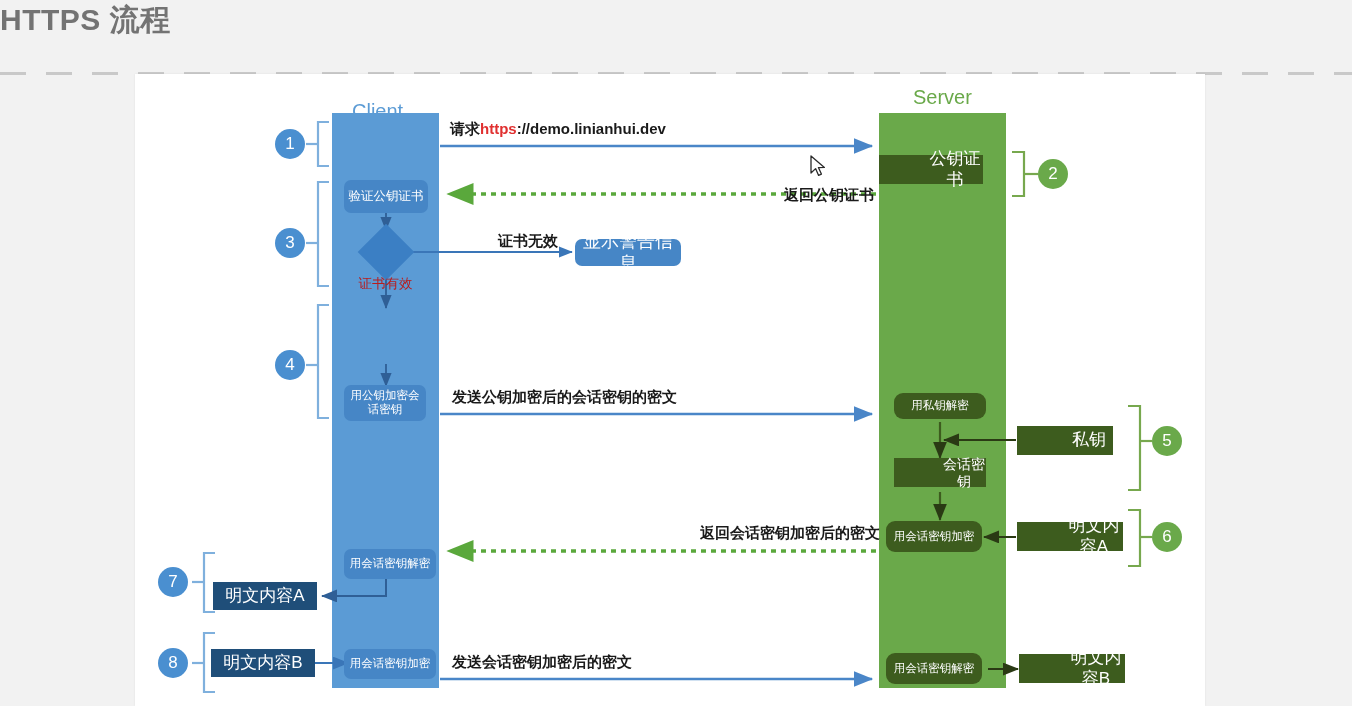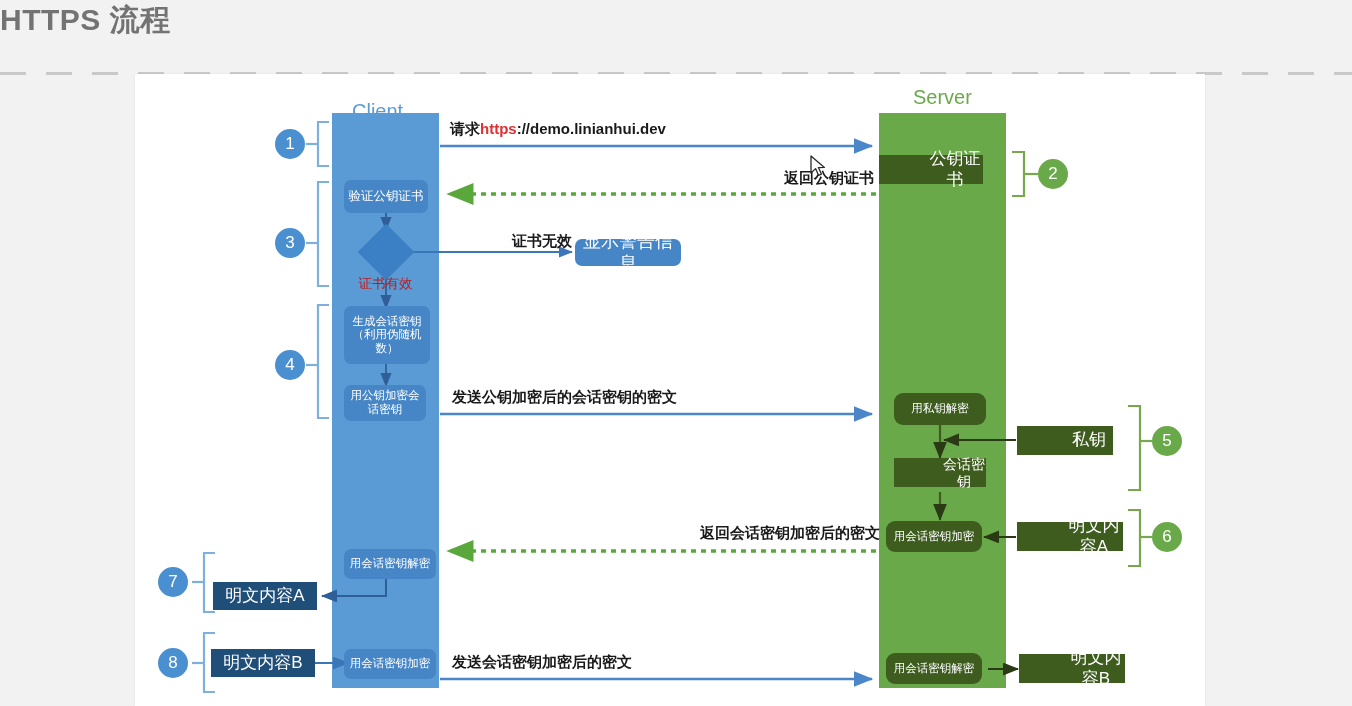--- a/index.html
+++ b/index.html
@@ -183,60 +183,57 @@
     <path d="M1128 510 L1140 510 L1140 566 L1128 566" stroke="#77a84e" stroke-width="2.2" fill="none"></path>
     <path d="M1140 537 L1152 537" stroke="#77a84e" stroke-width="2.2" fill="none"></path>
   </svg>
 
   <div class="box blue-round" style="left:344px; top:180px; width:84px; height:33px; font-size:12.5px;">验证公钥证书</div>
 
   <div class="diamond" style="left:366px; top:232px; width:40px; height:40px;"></div>
 
   <div style="position:absolute; left:332px; top:275px; width:107px; text-align:center; color:#b91c1c; font-size:13.5px;">证书有效</div>
 
-  <div class="box blue-round" style="left:344px; top:306px; width:86px; height:58px; font-size:11.5px;">生成会话密钥
-（利用伪随机
-数）</div>
 
   <div class="box blue-round" style="left:344px; top:385px; width:82px; height:36px; font-size:11.5px;">用公钥加密会
 话密钥</div>
 
   <div class="box blue-round" style="left:575px; top:239px; width:106px; height:27px; font-size:18px;">显示警告信息</div>
 
   <div class="box blue-round" style="left:344px; top:549px; width:92px; height:30px; font-size:11.5px;">用会话密钥解密</div>
 
   <div class="box blue-sq" style="left:213px; top:582px; width:104px; height:28px; font-size:17px;">明文内容A</div>
 
   <div class="box blue-sq" style="left:211px; top:649px; width:104px; height:28px; font-size:17px;">明文内容B</div>
 
   <div class="box blue-round" style="left:344px; top:649px; width:92px; height:30px; font-size:11.5px;">用会话密钥加密</div>
 
   <div class="box green-sq" style="left:879px; top:155px; width:104px; height:29px; font-size:17px;">公钥证书</div>
 
-  <div class="box green-round" style="left:894px; top:393px; width:92px; height:32px; font-size:11.5px;">用私钥解密</div>
+  <div class="box green-round" style="left:894px; top:393px; width:92px; height:26px; font-size:11.5px;">用私钥解密</div>
 
   <div class="box green-sq" style="left:1017px; top:426px; width:96px; height:29px; font-size:17px;">私钥</div>
 
   <div class="box green-sq" style="left:894px; top:458px; width:92px; height:29px; font-size:14px;">会话密钥</div>
 
   <div class="box green-round" style="left:886px; top:521px; width:96px; height:31px; font-size:11.5px;">用会话密钥加密</div>
 
   <div class="box green-sq" style="left:1017px; top:522px; width:106px; height:29px; font-size:17px;">明文内容A</div>
 
   <div class="box green-round" style="left:886px; top:653px; width:96px; height:31px; font-size:11.5px;">用会话密钥解密</div>
 
   <div class="box green-sq" style="left:1019px; top:654px; width:106px; height:29px; font-size:17px;">明文内容B</div>
 
   <div class="flabel" style="left:450px; top:120px;">
     <span>请求</span><span class="https">https</span><span>://demo.linianhui.dev</span>
   </div>
 
-  <div class="flabel" style="left:784px; top:169px;font-family:Liberation Serif, serif;">返回公钥证书</div>
-
-  <div class="flabel" style="left:512px; top:232px;">证书无效</div>
+  <div class="flabel" style="left:784px; top:186px;font-family:Liberation Serif, serif;">返回公钥证书</div>
+
+  <div class="flabel" style="left:498px; top:232px;">证书无效</div>
 
   <div class="flabel" style="left:452px; top:388px;">发送公钥加密后的会话密钥的密文</div>
 
   <div class="flabel" style="left:700px; top:524px;">返回会话密钥加密后的密文</div>
 
   <div class="flabel" style="left:452px; top:653px;">发送会话密钥加密后的密文</div>
 
   <div class="badge blue" style="left:275px; top:129px;">1</div>
   <div class="badge green" style="left:1038px; top:159px;">2</div>
   <div class="badge blue" style="left:275px; top:228px;">3</div>

